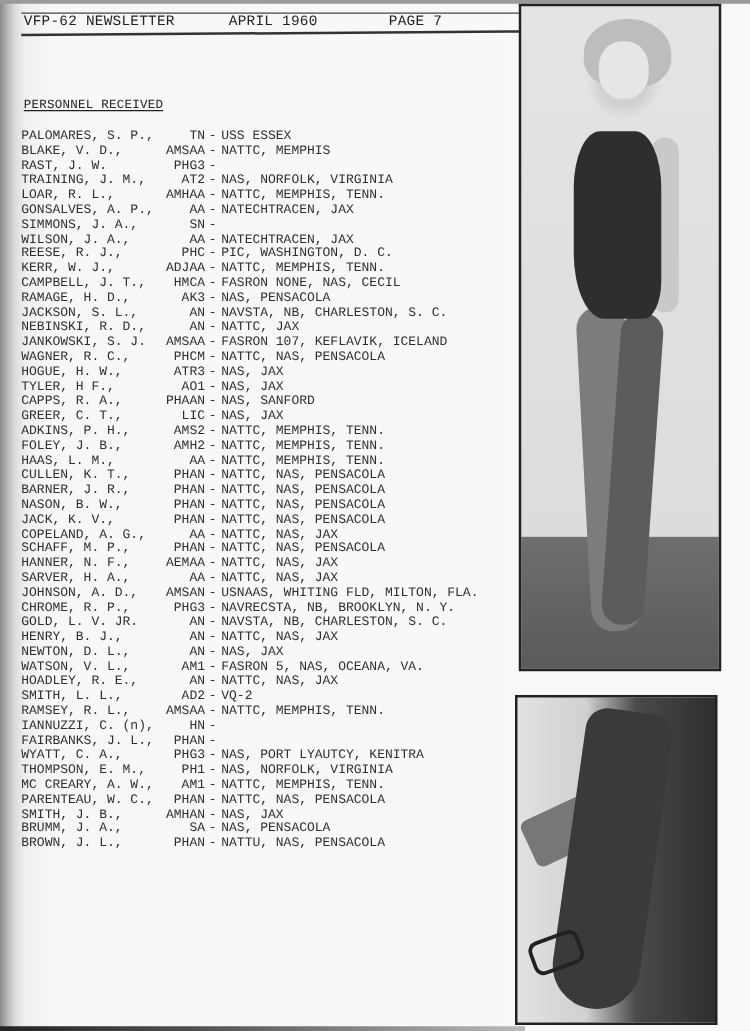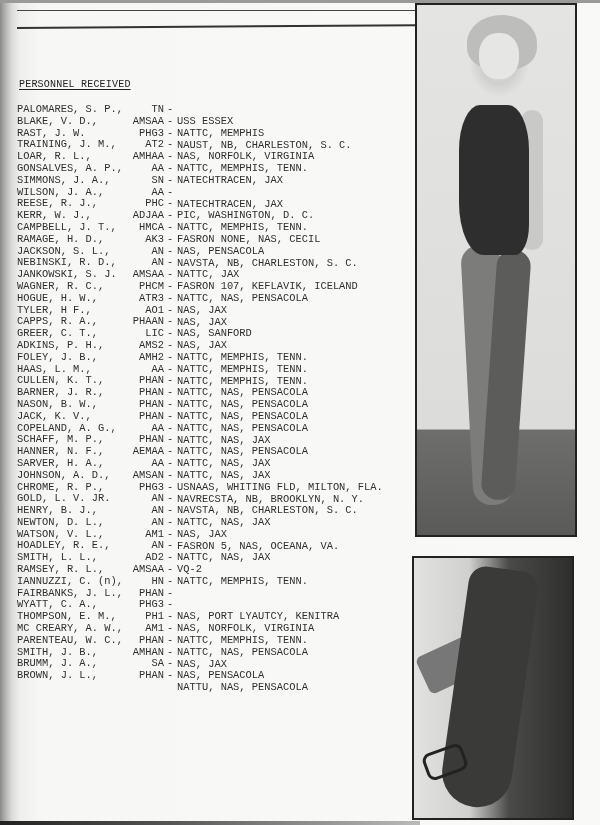--- a/index.html
+++ b/index.html
@@ -24,21 +24,21 @@
     .rule-bottom { position: absolute; left: 17px; top: 27px; width: 400px; height: 2px; background: #333; transform: rotate(-0.4deg); transform-origin: left; }
     .section-title {
       position: absolute; left: 19px; top: 79px; font-size: 10px; color: #222;
       text-decoration: underline; text-underline-offset: 2px; white-space: nowrap; letter-spacing: 0.2px;
     }
     .roster { position: absolute; left: 17px; top: 104px; width: 395px; }
     .row { position: relative; height: 11.8px; font-size: 10.4px; line-height: 11.8px; white-space: nowrap; color: #2e2e2e; }
     .row .name { position: absolute; left: 0; }
     .row .rate { position: absolute; right: 248px; text-align: right; }
     .row .dash { position: absolute; left: 150px; }
-    .row .dest { position: absolute; left: 160px; margin-top: 12px; }
+    .row .dest { position: absolute; left: 160px; }
     .photo {
       position: absolute; border: 2px solid #222; overflow: hidden;
       background: #d8d8d6;
     }
     .photo-1 { left: 415px; top: 3px; width: 158px; height: 530px;
       background:
         radial-gradient(ellipse 30px 34px at 82px 58px, #e8e8e6 0%, #cfcfcd 60%, transparent 100%),
         linear-gradient(to bottom, #e4e4e2 0%, #dcdcda 80%, #6e6e6c 80.2%, #5a5a58 100%);
     }
     .photo-2 { left: 412px; top: 556px; width: 158px; height: 260px;
@@ -54,20 +54,25 @@
     .plane-wing { position: absolute; left: 5px; top: 80px; width: 90px; height: 40px; background: #777; transform: rotate(-25deg); border-radius: 6px; }
     .plane-prop { position: absolute; left: 10px; top: 190px; width: 36px; height: 22px; border: 3px solid #222; border-radius: 8px; transform: rotate(-20deg); }
   </style>
 </head>
 <body>
 
 <div class="page">
   <div class="top-edge"></div>
 
   <div class="rule-top"></div>
+  <div class="header">
+    <span class="h-title">VFP-62 NEWSLETTER</span>
+    <span class="h-date">APRIL 1960</span>
+    <span class="h-page">PAGE 7</span>
+  </div>
   <div class="rule-bottom"></div>
 
   <div class="section-title">PERSONNEL RECEIVED</div>
 
   <div class="roster" id="roster">
       <div class="row">
         <span class="name">PALOMARES, S. P.,</span>
         <span class="rate">TN</span>
         <span class="dash">-</span>
         <span class="dest">USS ESSEX</span>
@@ -75,21 +80,20 @@
       <div class="row">
         <span class="name">BLAKE, V. D.,</span>
         <span class="rate">AMSAA</span>
         <span class="dash">-</span>
         <span class="dest">NATTC, MEMPHIS</span>
       </div>
       <div class="row">
         <span class="name">RAST, J. W.</span>
         <span class="rate">PHG3</span>
         <span class="dash">-</span>
-        <span class="dest">NAUST, NB, CHARLESTON, S. C.</span>
       </div>
       <div class="row">
         <span class="name">TRAINING, J. M.,</span>
         <span class="rate">AT2</span>
         <span class="dash">-</span>
         <span class="dest">NAS, NORFOLK, VIRGINIA</span>
       </div>
       <div class="row">
         <span class="name">LOAR, R. L.,</span>
         <span class="rate">AMHAA</span>

